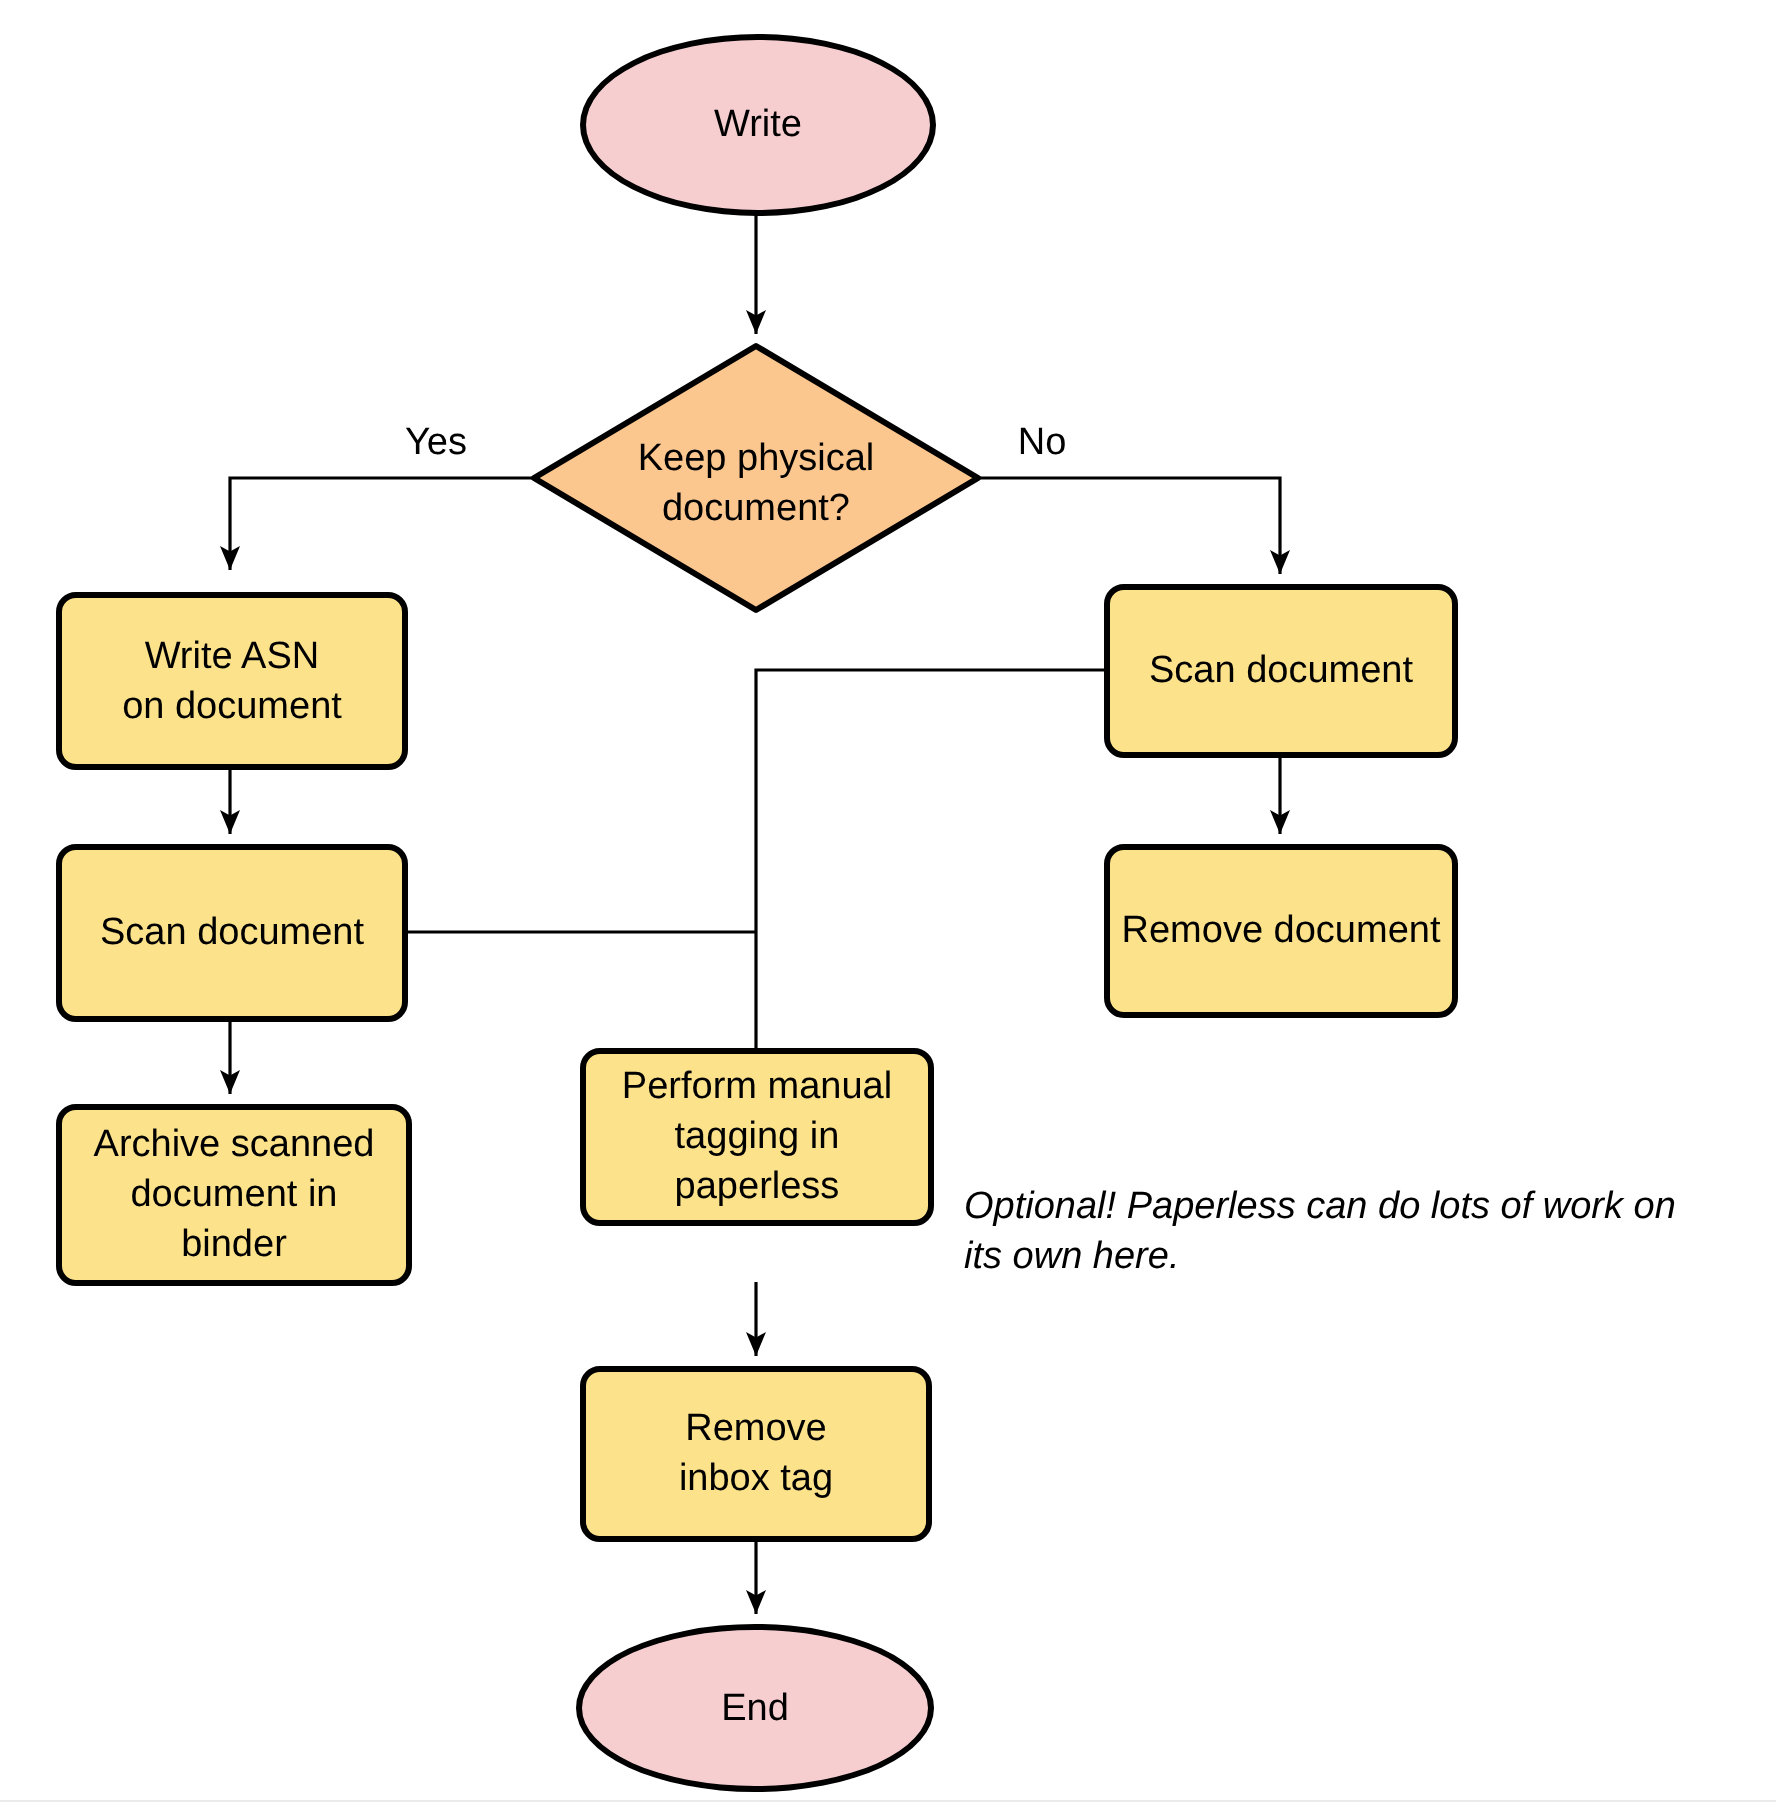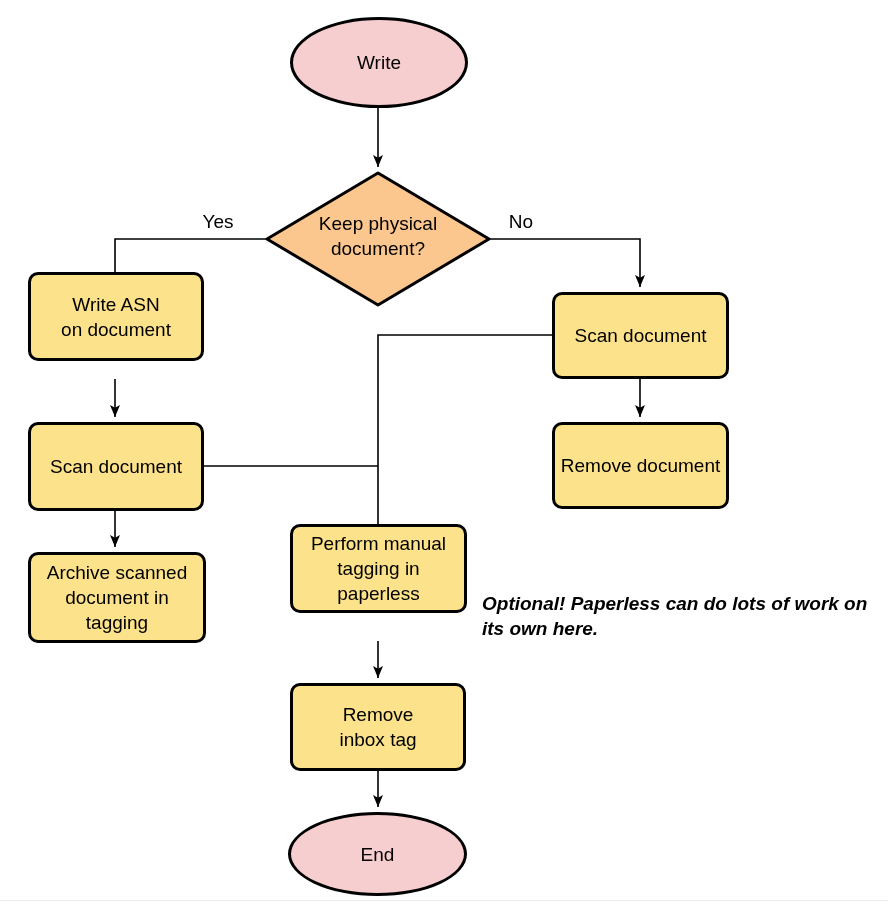--- a/index.html
+++ b/index.html
@@ -45,21 +45,21 @@
   }
   .terminator {
     background: var(--terminator-fill);
     border: 3px solid var(--stroke);
     border-radius: 50%;
   }
   .decision-label {
     position: absolute;
     box-sizing: border-box;
     display: flex;
-    align-items: flex-start;
+    align-items: flex-end;
     justify-content: center;
     text-align: center;
     font-size: 19px;
     line-height: 25px;
     color: #000000;
   }
   .decision-label span { white-space: pre-line; }
   .edge-label {
     position: absolute;
     font-size: 19px;
@@ -115,50 +115,50 @@
   </div>
 
   <div class="decision-label" style="left:288px; top:211px; width:180px; height:56px;">
     <span>Keep physical
 document?</span>
   </div>
 
   <div class="edge-label" style="left:195px; top:211px; width:46px;">Yes</div>
   <div class="edge-label" style="left:499px; top:211px; width:44px;">No</div>
 
-  <div class="node process" style="left:28px; top:272px; width:176px; height:89px;">
+  <div class="node process" style="left:28px; top:296px; width:176px; height:89px;">
     <span>Write ASN
 on document</span>
   </div>
 
   <div class="node process" style="left:28px; top:422px; width:176px; height:89px;">
     <span>Scan document</span>
   </div>
 
   <div class="node process" style="left:28px; top:552px; width:178px; height:91px;">
     <span>Archive scanned
 document in
-tagging</span>
+binder</span>
   </div>
 
   <div class="node process" style="left:552px; top:292px; width:177px; height:87px;">
     <span>Scan document</span>
   </div>
 
   <div class="node process" style="left:552px; top:422px; width:177px; height:87px;">
     <span>Remove document</span>
   </div>
 
   <div class="node process" style="left:290px; top:524px; width:177px; height:89px;">
     <span>Perform manual
 tagging in
 paperless</span>
   </div>
 
-  <div class="annotation" style="left:482px; top:591px; width:400px;font-weight:bold;">Optional! Paperless can do lots of work on
+  <div class="annotation" style="left:482px; top:591px; width:400px;">Optional! Paperless can do lots of work on
 its own here.</div>
 
   <div class="node terminator" style="left:288px; top:812px; width:179px; height:84px;">
     <span>End</span>
   </div>
 
   <div class="node process" style="left:290px; top:683px; width:176px; height:88px;">
     <span>Remove
 inbox tag</span>
   </div>

